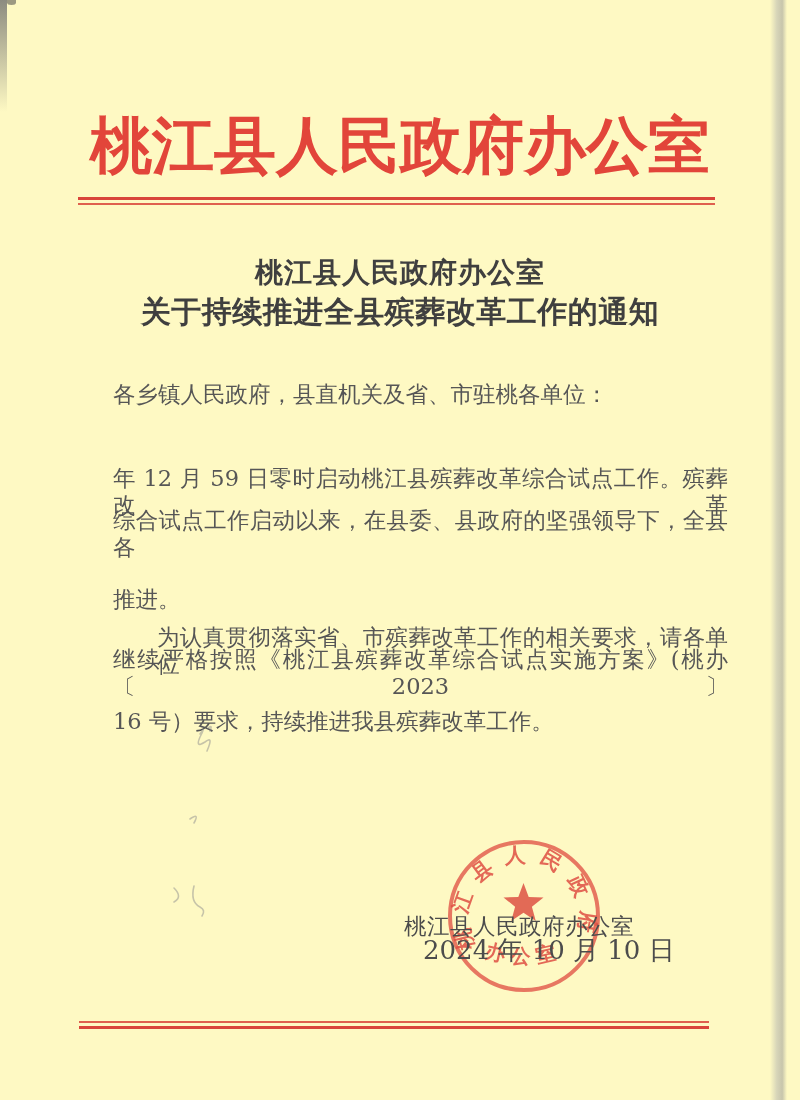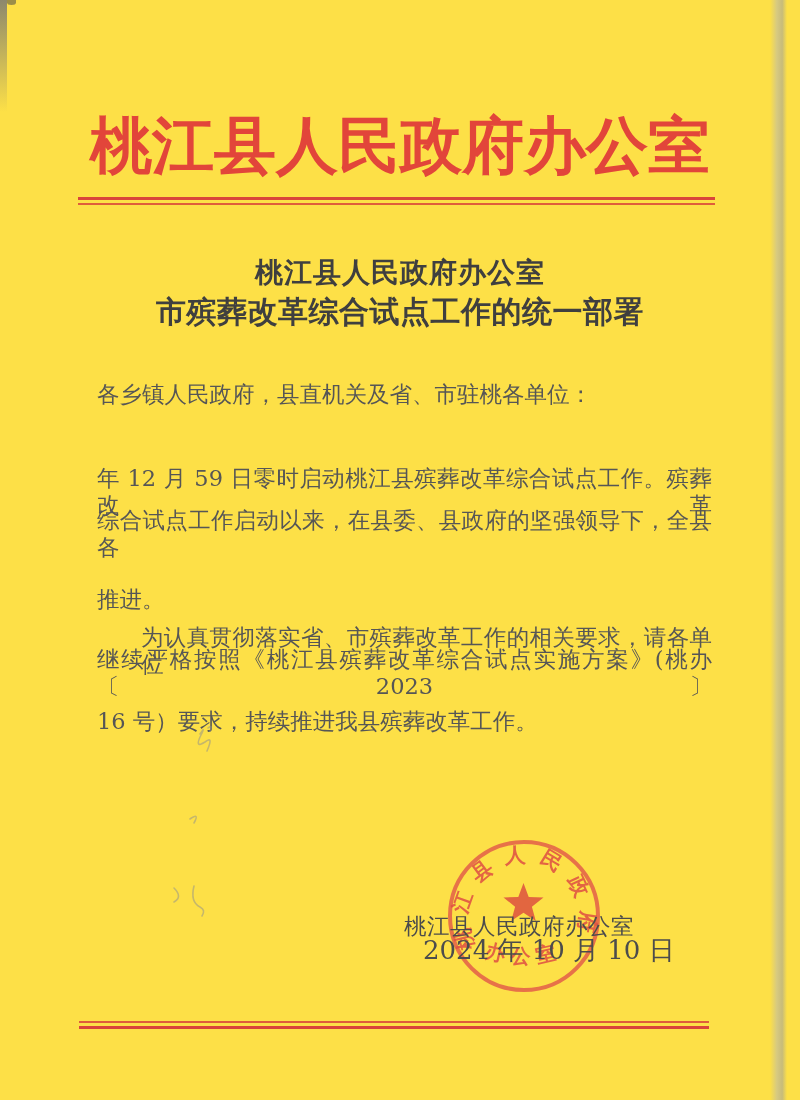--- a/index.html
+++ b/index.html
@@ -1,18 +1,18 @@
 <!DOCTYPE html>
 <html><head>
 <meta charset="utf-8">
 <style>
   html,body{margin:0;padding:0;background:#ffffff;}
   .page{
     position:relative;width:800px;height:1100px;margin:0;
-    background:#fde047;overflow:hidden;
+    background:#fef9c3;overflow:hidden;
     font-family:"DejaVu Serif","Liberation Serif",serif;
   }
   
   .edge-right{
     position:absolute;left:770px;top:0;width:17px;height:1100px;
     background:linear-gradient(to right,rgba(190,190,183,0),rgba(183,183,176,.55) 40%,rgba(163,163,156,.6) 72%,rgba(235,235,230,0));
   }
   .corner-tl{
     position:absolute;left:0;top:0;width:7px;height:112px;
     background:linear-gradient(to bottom,rgba(120,120,116,.85),rgba(200,200,196,0));
@@ -30,21 +30,21 @@
   .rule{position:absolute;background:#d9453a;}
   .rule-top-a{left:78px;top:197px;width:637px;height:3px;}
   .rule-top-b{left:78px;top:203px;width:637px;height:2px;opacity:.85;}
   .rule-bot-a{left:79px;top:1021px;width:630px;height:2px;opacity:.85;}
   .rule-bot-b{left:79px;top:1026px;width:630px;height:3px;}
   
   .doc-title{position:absolute;left:0;width:800px;text-align:center;font-weight:bold;color:#3f3f3f;white-space:nowrap;}
   .doc-title.l1{top:256px;font-size:28px;line-height:34px;letter-spacing:1px;}
   .doc-title.l2{top:293px;font-size:30px;line-height:37px;letter-spacing:0.5px;}
   
-  .bl{position:absolute;font-size:22.5px;line-height:27px;color:#565656;white-space:nowrap;}
+  .bl{position:absolute;font-size:22.5px;line-height:27px;color:#565656;white-space:nowrap;margin-left:16px;}
   .just{white-space:normal;text-align:justify;text-align-last:justify;}
   .p0{left:97px;top:381px;}
   .p1{left:141px;top:423px;width:571px;}
   .p2{left:97px;top:465px;width:615px;}
   .p3{left:97px;top:507px;width:615px;}
   .p4{left:97px;top:549px;width:615px;}
   .p5{left:97px;top:586px;text-align:right;}
   .p6{left:141px;top:624px;width:571px;}
   .p7{left:97px;top:646px;width:615px;}
   .p8{left:97px;top:708px;}
@@ -64,21 +64,21 @@
 
   <div class="edge-right"></div>
   <div class="corner-tl"></div>
   <div class="speck-tl"></div>
 
   <div class="letterhead">桃江县人民政府办公室</div>
   <div class="rule rule-top-a"></div>
   <div class="rule rule-top-b"></div>
 
   <div class="doc-title l1">桃江县人民政府办公室</div>
-  <div class="doc-title l2">市殡葬改革综合试点工作的统一部署</div>
+  <div class="doc-title l2">关于持续推进全县殡葬改革工作的通知</div>
 
   <div class="bl p0">各乡镇人民政府，县直机关及省、市驻桃各单位：</div>
   <div class="bl just p2">年 12 月 59 日零时启动桃江县殡葬改革综合试点工作。殡葬改革</div>
   <div class="bl just p3">综合试点工作启动以来，在县委、县政府的坚强领导下，全县各</div>
   <div class="bl p5">推进。</div>
   <div class="bl just p6">为认真贯彻落实省、市殡葬改革工作的相关要求，请各单位</div>
   <div class="bl just p7">继续严格按照《桃江县殡葬改革综合试点实施方案》(桃办〔2023〕</div>
   <div class="bl p8">16 号）要求，持续推进我县殡葬改革工作。</div>
 
   <svg class="smudges" width="80" height="220" viewBox="0 0 80 220">

